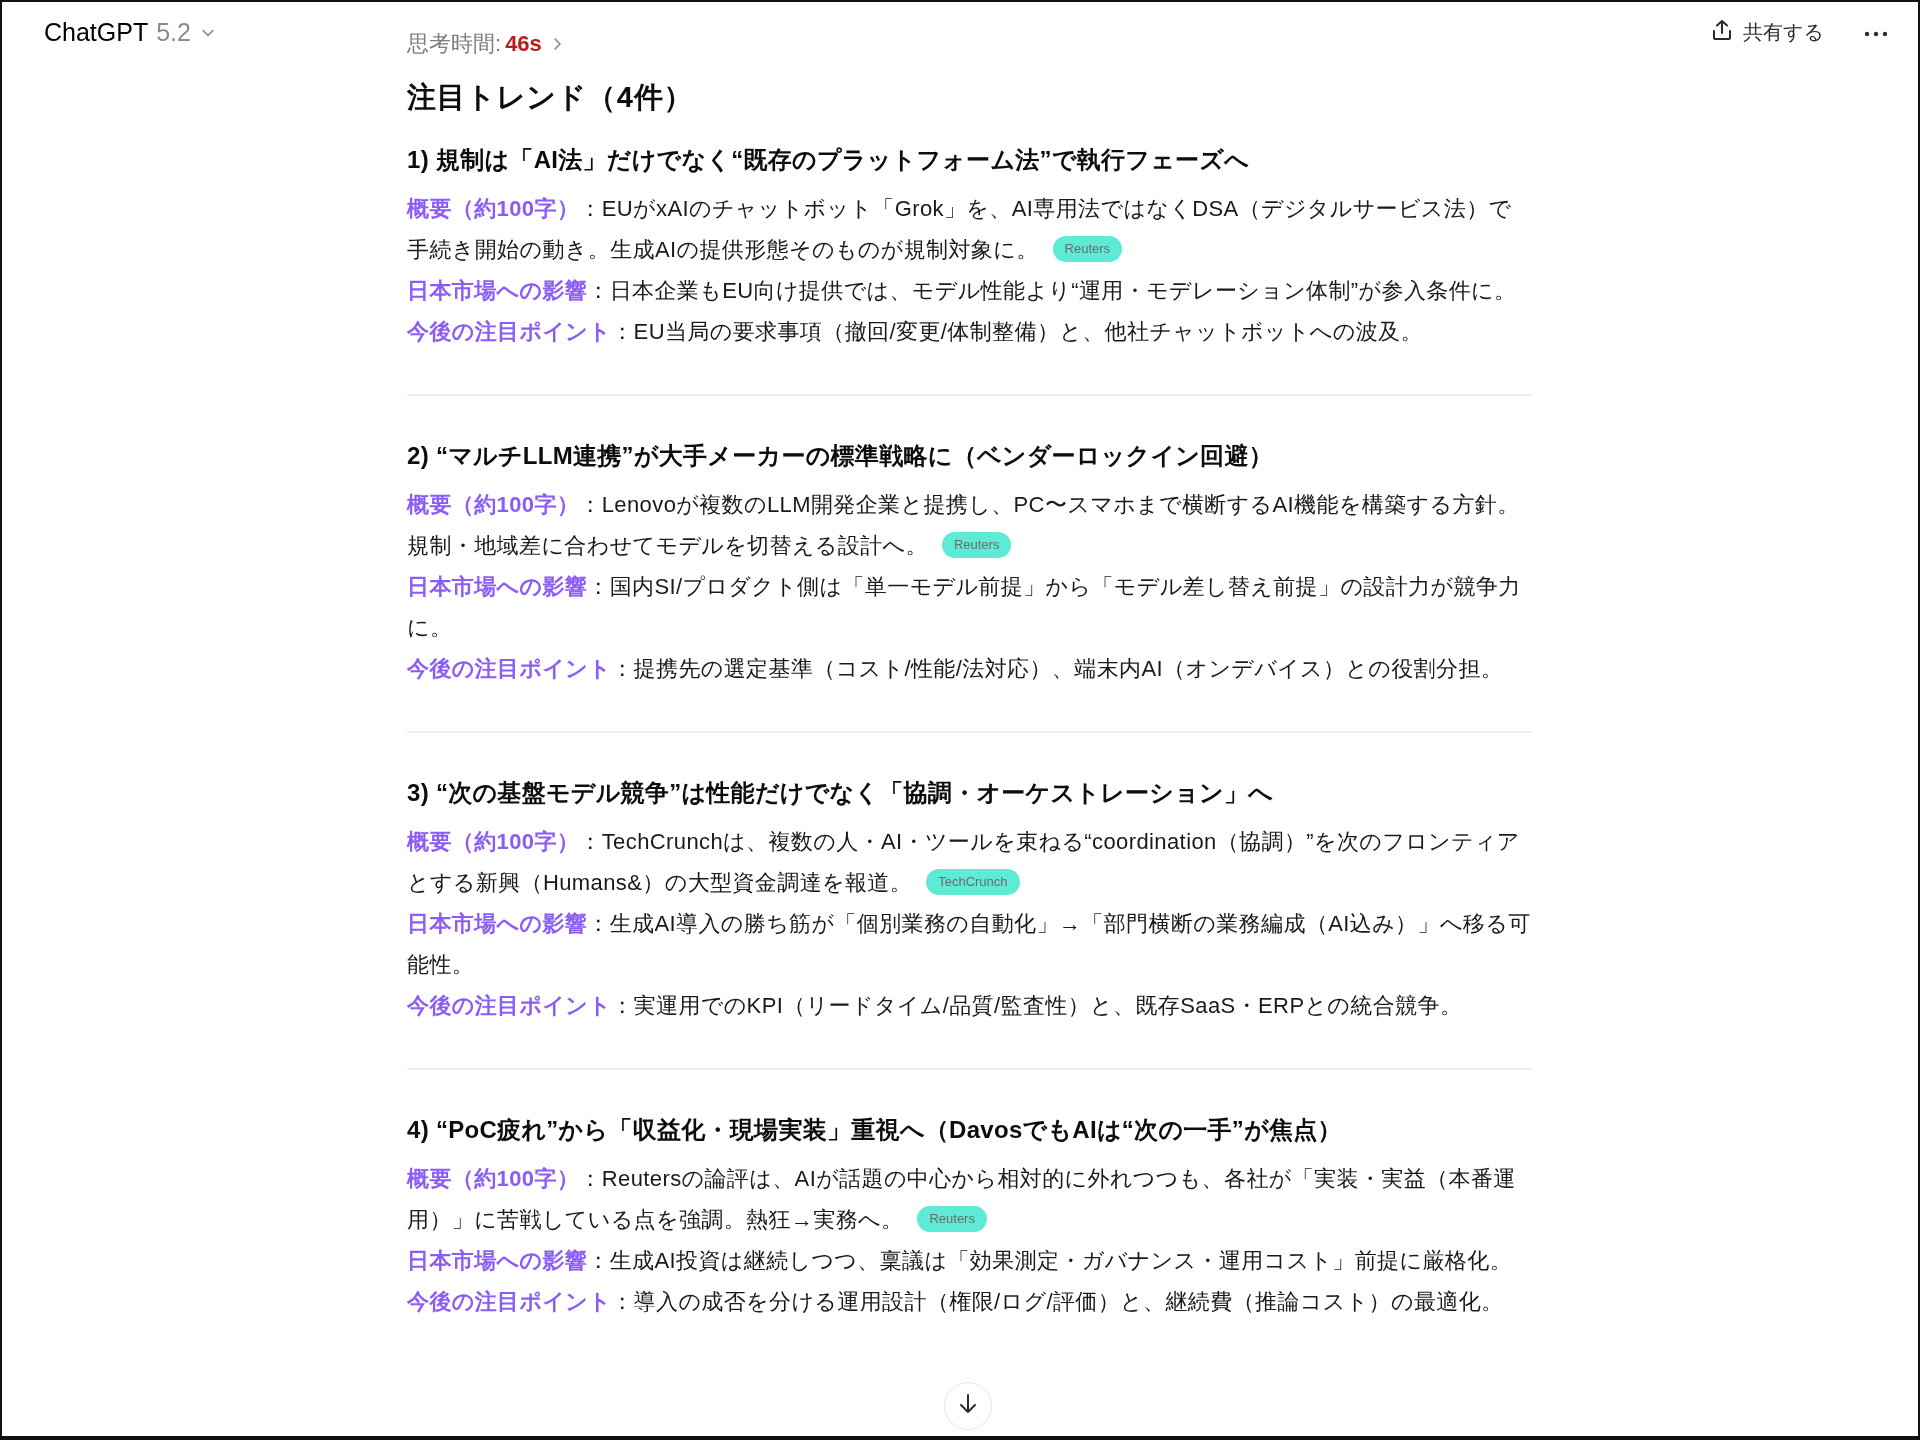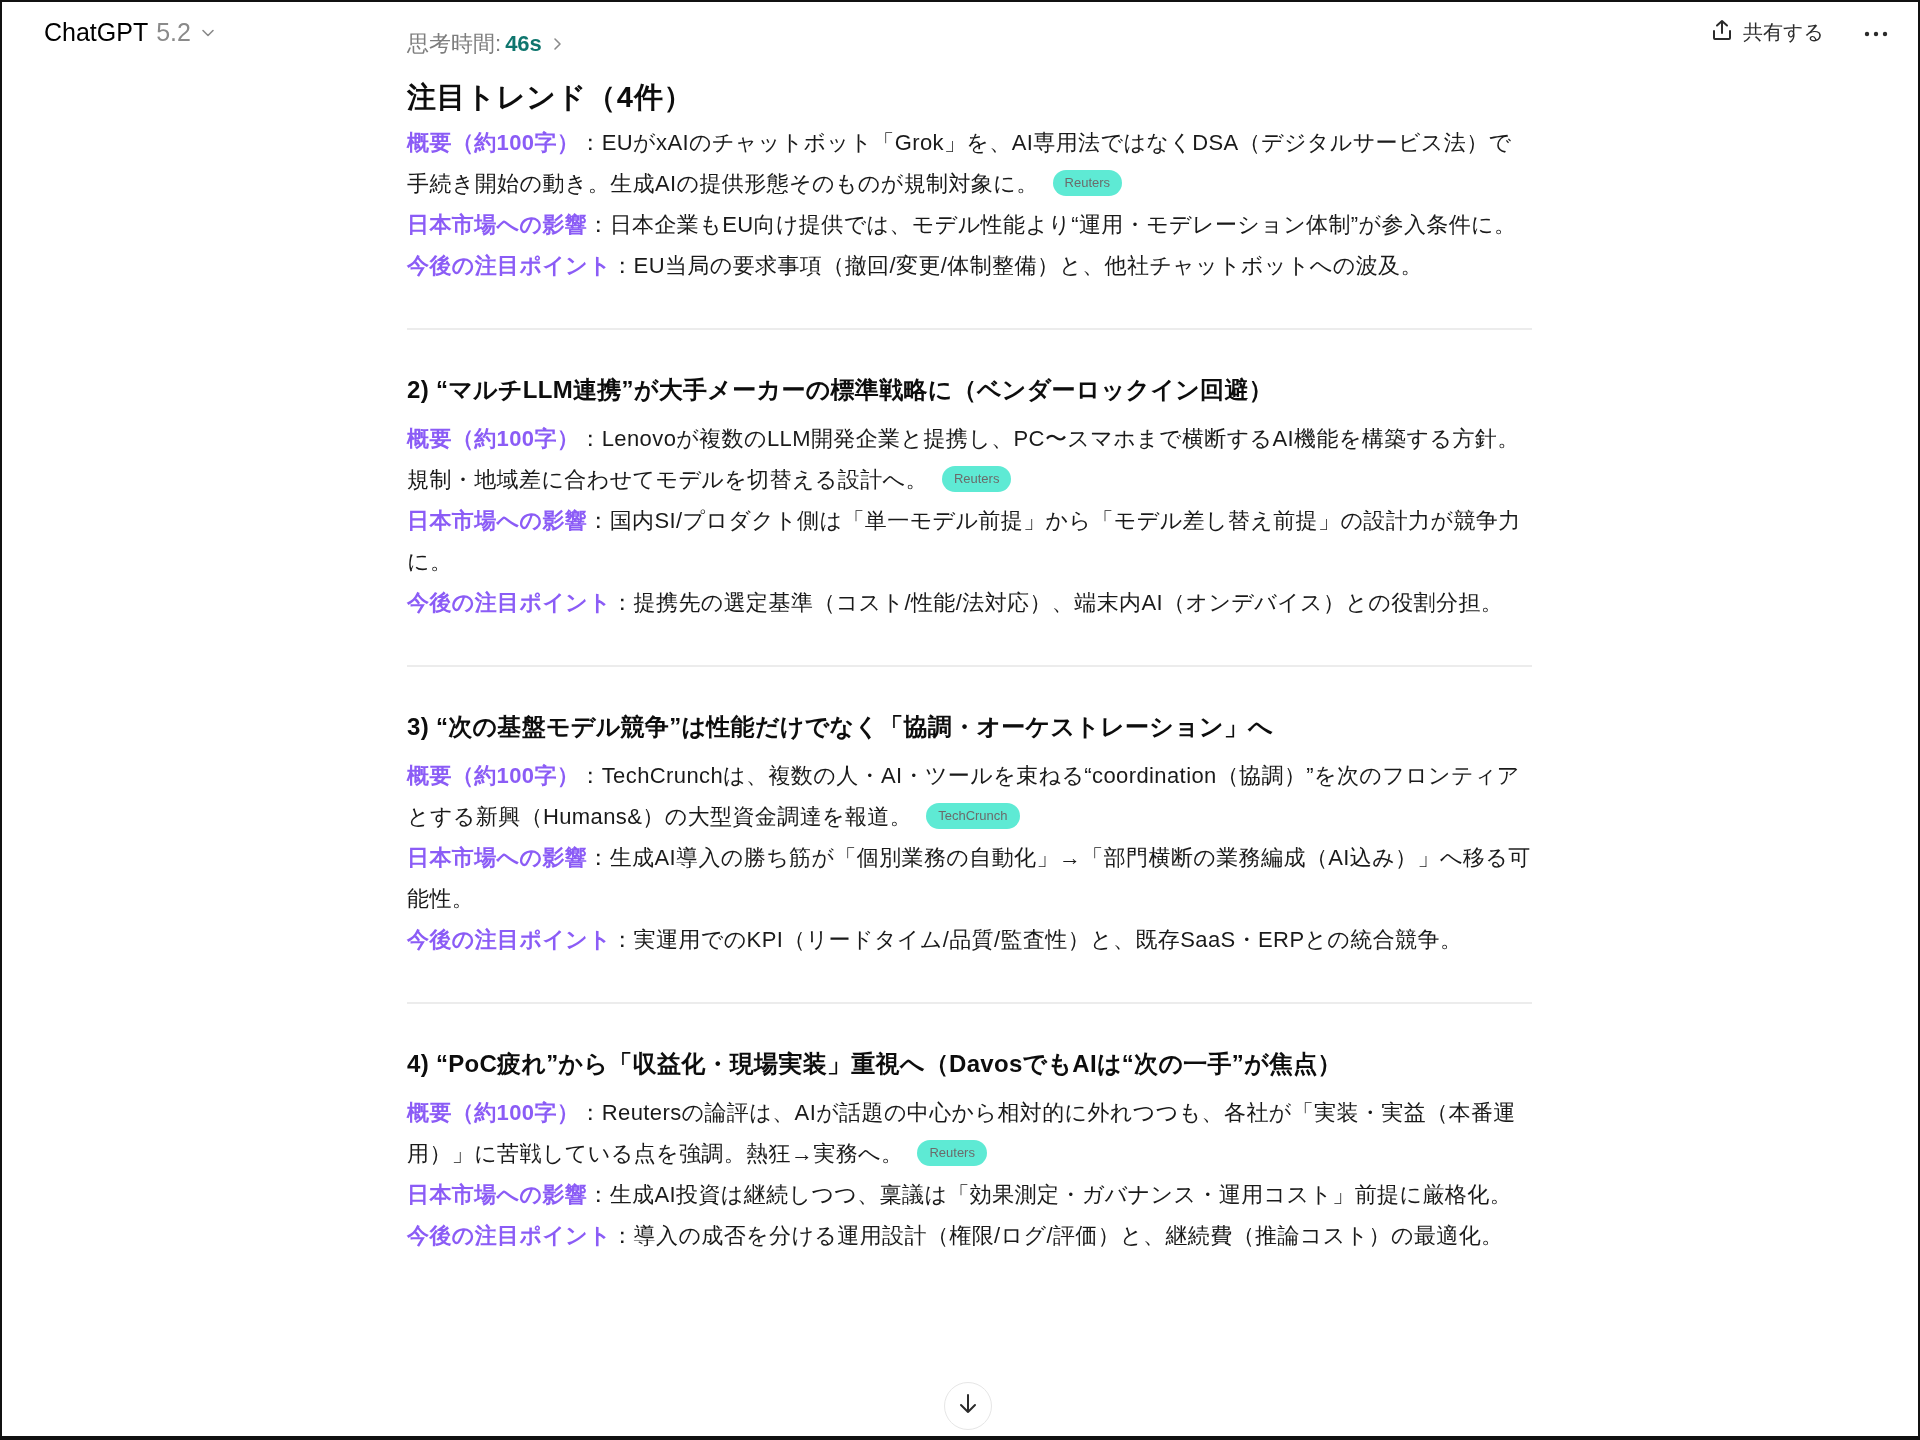--- a/index.html
+++ b/index.html
@@ -78,21 +78,21 @@
     }
     .thinking {
       display: inline-flex;
       align-items: center;
       gap: 10px;
       font-size: 22px;
       color: #7d7d7d;
       height: 40px;
       cursor: pointer;
     }
-    .thinking .val { font-weight: 600; color: #0f766e; }
+    .thinking .val { font-weight: 600; color: #b91c1c; }
     .page-title {
       font-size: 29px;
       font-weight: 700;
       margin-top: 14px;
       line-height: 44px;
       letter-spacing: 0.5px;
       font-family: Liberation Mono, monospace;
     }
     .section { }
     .section h3 {
@@ -194,20 +194,21 @@
       <svg width="10" height="14" viewBox="0 0 10 14">
           <path d="M3 2 L8 7 L3 12" fill="none" stroke="#8a8a8a" stroke-width="1.6" stroke-linecap="round" stroke-linejoin="round"></path>
         </svg>
     </span>
   </div>
 
   <h2 class="page-title">注目トレンド（4件）</h2>
 
   
   <div class="section">
+    <h3>1) 規制は「AI法」だけでなく“既存のプラットフォーム法”で執行フェーズへ</h3>
     <p>
       <b>概要（約100字）</b><span>：EUがxAIのチャットボット「Grok」を、AI専用法ではなくDSA（デジタルサービス法）で手続き開始の動き。生成AIの提供形態そのものが規制対象に。</span><span class="badge">Reuters</span>
     </p>
     <p>
       <b>日本市場への影響</b><span>：日本企業もEU向け提供では、モデル性能より“運用・モデレーション体制”が参入条件に。</span>
     </p>
     <p>
       <b>今後の注目ポイント</b><span>：EU当局の要求事項（撤回/変更/体制整備）と、他社チャットボットへの波及。</span>
     </p>
   </div>

